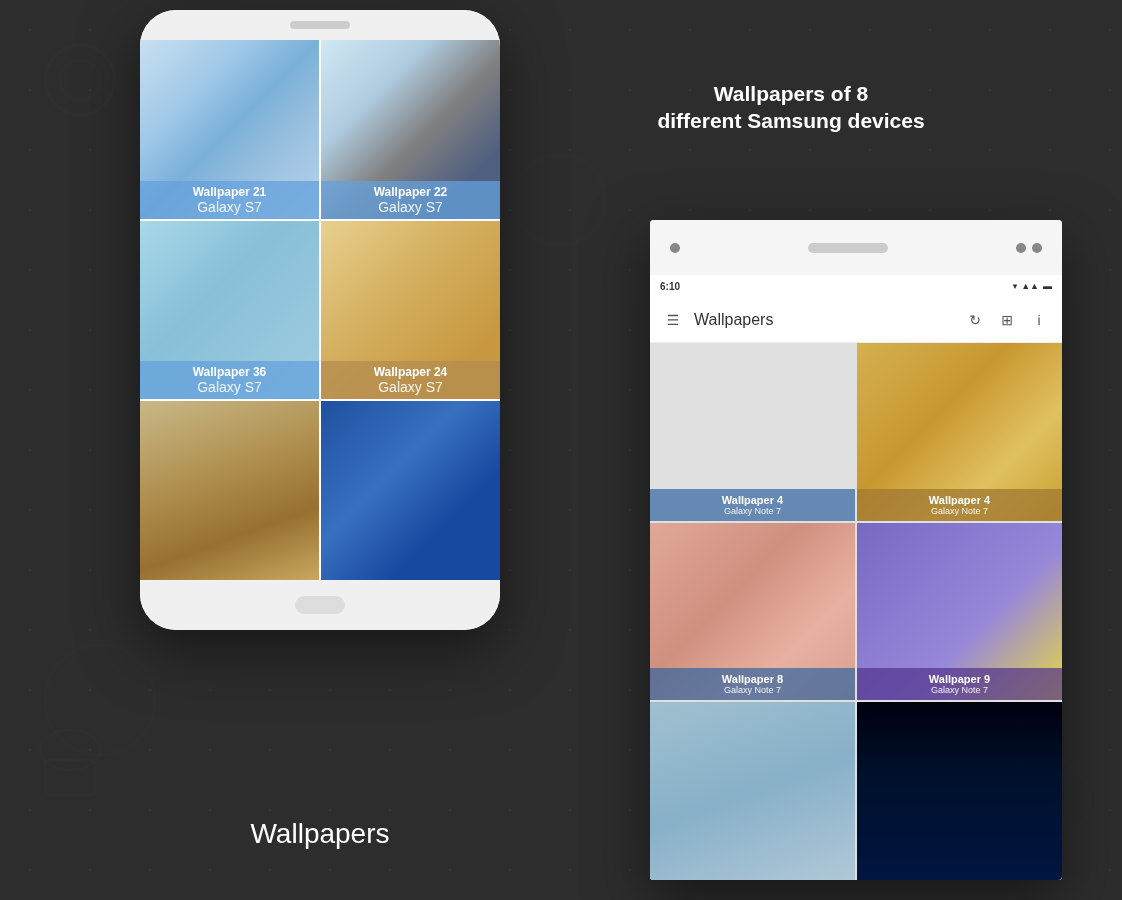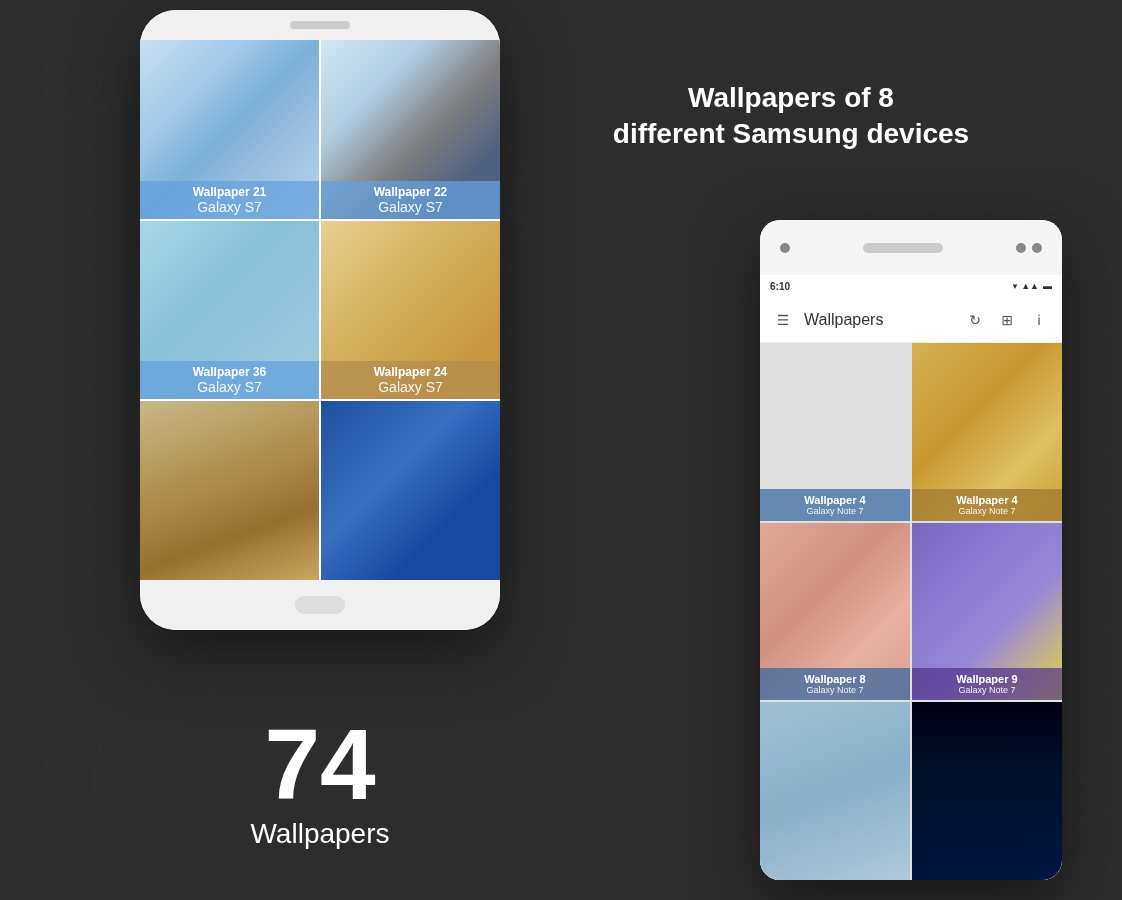--- a/index.html
+++ b/index.html
@@ -110,24 +110,24 @@
     }
 
     
     .wp1 { background: linear-gradient(135deg, #c8e0f0 0%, #a0c8e8 30%, #7ab0d8 50%, #9ac0e0 70%, #b8d4ec 100%); }
 
     
     .right-phone {
       position: absolute;
       right: 60px;
       top: 220px;
-      width: 302px;
+      width: 412px;
       height: 660px;
       background: #f5f5f5;
-      border-radius: 20px;
+      border-radius: 4px;
       box-shadow: 0 20px 60px rgba(0,0,0,0.5);
       overflow: hidden;
       display: flex;
       flex-direction: column;
     }
 
     .right-phone-top {
       height: 55px;
       background: #f5f5f5;
       display: flex;
@@ -265,21 +265,21 @@
     
     .text-right {
       position: absolute;
       top: 80px;
       left: 530px;
       right: 70px;
       text-align: center;
     }
 
     .headline {
-      font-size: 28px;
+      font-size: 21px;
       font-weight: 700;
       color: white;
       line-height: 1.3;
     }
 
     
     .bottom-stat {
       position: absolute;
       bottom: 50px;
       left: 140px;
@@ -453,15 +453,14 @@
       </div>
 
       <div class="right-cell">
         <div style="width:100%;height:100%;background:linear-gradient(180deg,#000010 0%,#00102a 40%,#001540 100%)"></div>
       </div>
     </div>
   </div>
 </div>
 
 <div class="bottom-stat">
-  <div class="big-number">74</div>
   <div class="big-label">Wallpapers</div>
 </div>
 
 </body></html>

